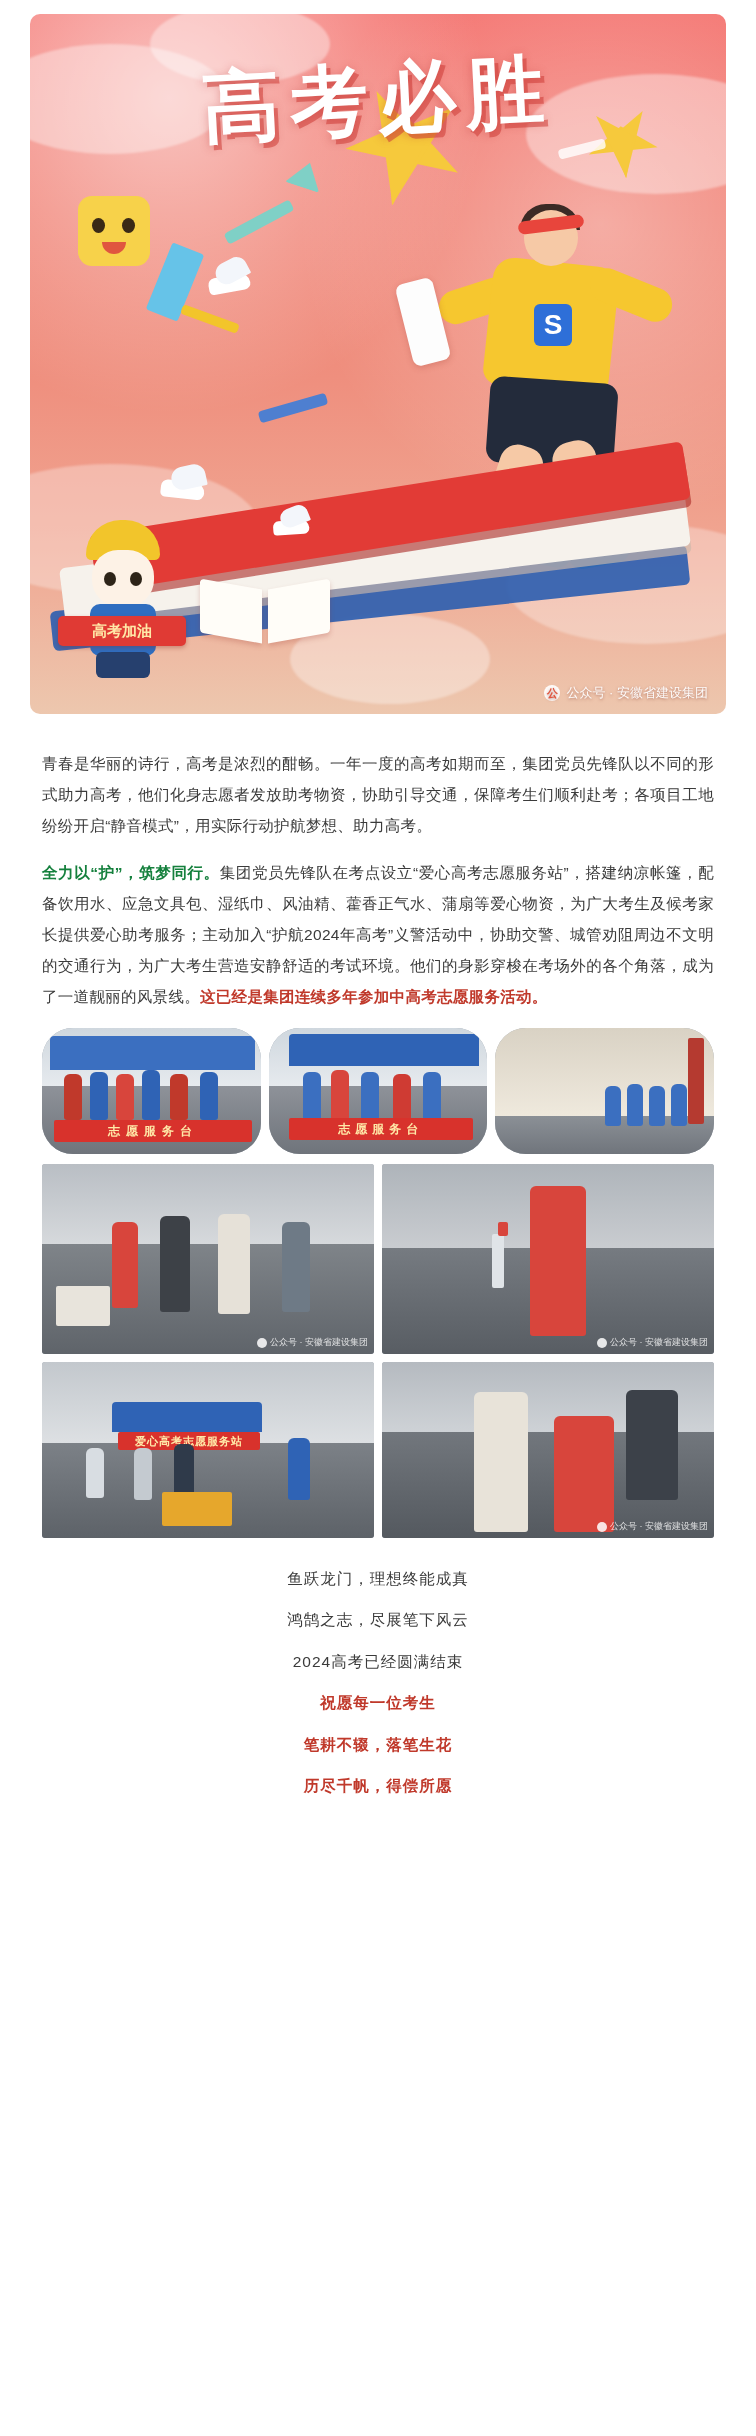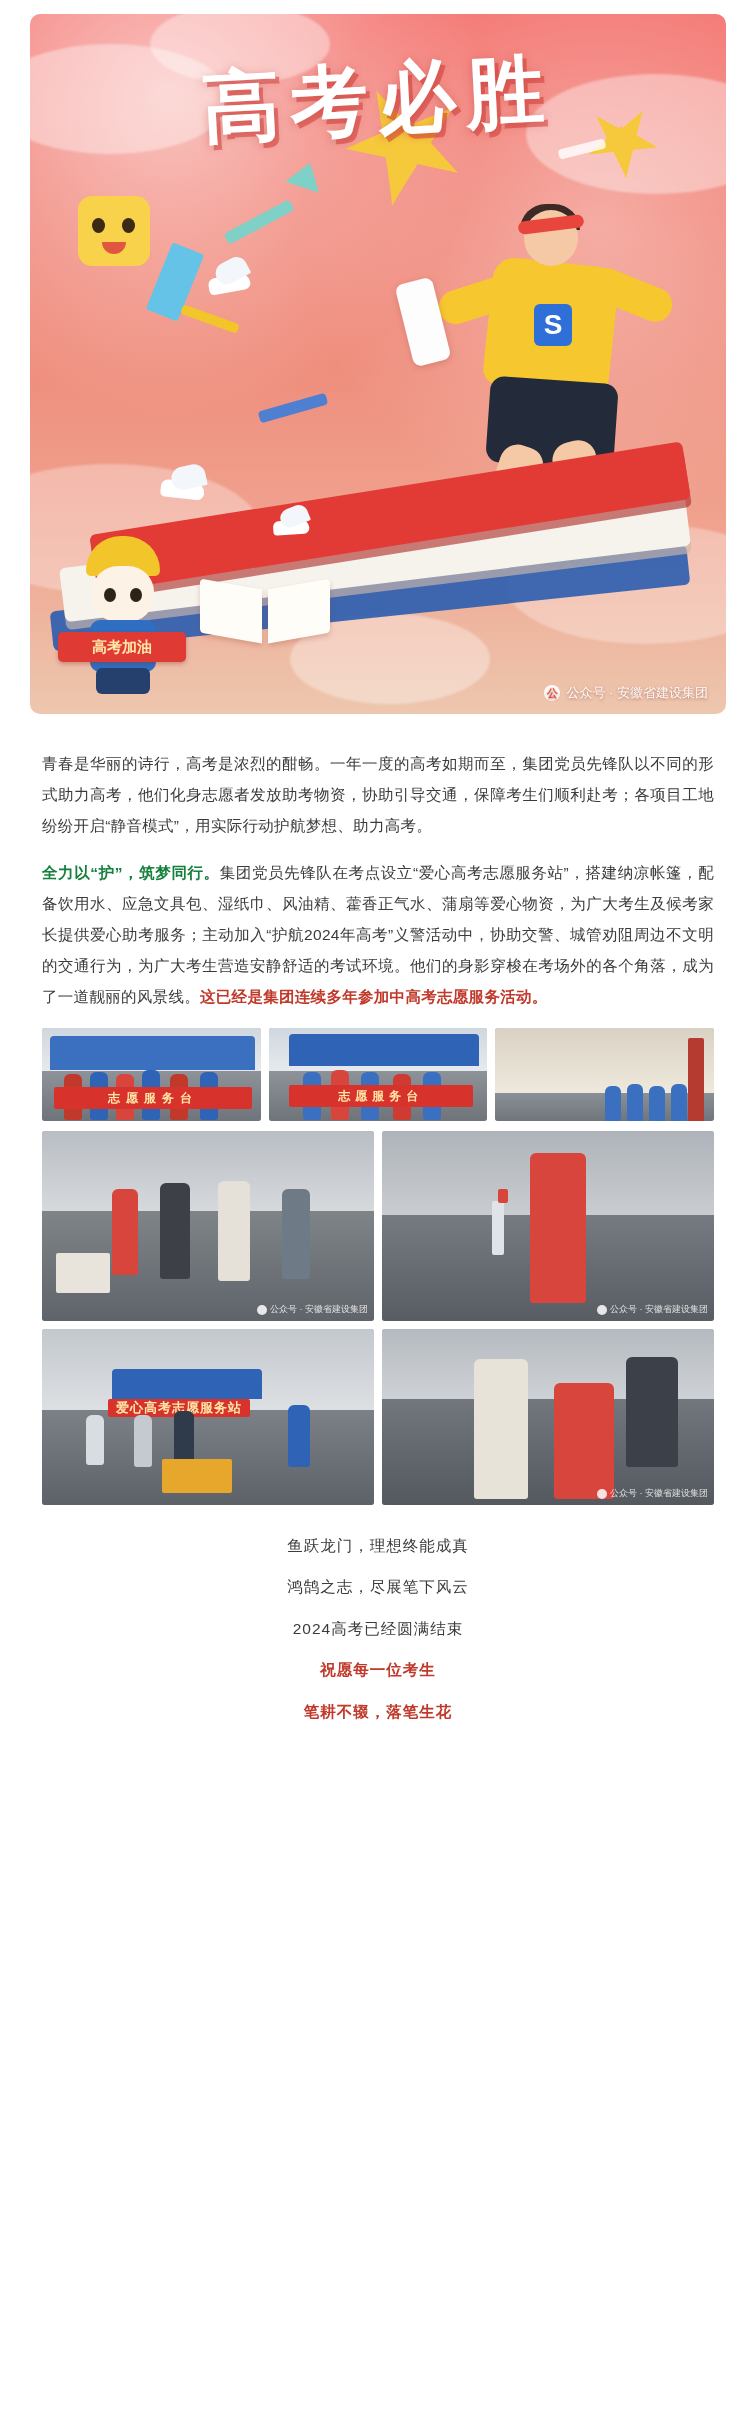--- a/index.html
+++ b/index.html
@@ -176,21 +176,21 @@
   .book .pg.l { left: 0; transform: skewY(10deg); border-radius: 4px 0 0 4px; }
   .book .pg.r { right: 0; transform: skewY(-10deg); border-radius: 0 4px 4px 0; }
 
   .dove { position: absolute; width: 60px; height: 34px; }
   .dove .b { position: absolute; left: 10px; top: 12px; width: 38px; height: 15px; background: #ffffff; border-radius: 12px 18px 12px 8px; }
   .dove .w { position: absolute; left: 18px; top: -2px; width: 30px; height: 20px; background: #f3f6fb; border-radius: 16px 16px 2px 16px; transform: rotate(-18deg); }
   .d1 { left: 170px; top: 250px; transform: rotate(-10deg) scale(1.1); }
   .d2 { left: 124px; bottom: 210px; transform: rotate(6deg) scale(1.15); }
   .d3 { left: 232px; bottom: 172px; transform: rotate(-4deg) scale(0.95); }
 
-  .worker { position: absolute; left: 34px; bottom: 18px; width: 120px; height: 160px; }
+  .worker { position: absolute; left: 34px; bottom: 34px; width: 120px; height: 160px; }
   .w-helmet { position: absolute; left: 22px; top: 0; width: 74px; height: 40px; background: #f2c52b; border-radius: 38px 38px 6px 6px; }
   .w-face { position: absolute; left: 28px; top: 30px; width: 62px; height: 56px; background: #fdf2e6; border-radius: 26px; }
   .w-eye { position: absolute; top: 52px; width: 12px; height: 14px; background: #2d2418; border-radius: 50%; }
   .w-eye.l { left: 40px; } .w-eye.r { left: 66px; }
   .w-body { position: absolute; left: 26px; top: 84px; width: 66px; height: 52px; background: #2f6ec0; border-radius: 10px; }
   .w-legs { position: absolute; left: 32px; top: 132px; width: 54px; height: 26px; background: #26406e; border-radius: 6px; }
   .w-sign {
     position: absolute; left: -6px; top: 96px;
     width: 128px; height: 30px;
     background: #e03a34; border-radius: 5px;
@@ -251,21 +251,21 @@
     overflow: hidden; white-space: nowrap;
   }
   .photo .person { position: absolute; border-radius: 6px 6px 3px 3px; }
   .photo .wm {
     position: absolute; right: 6px; bottom: 5px;
     color: rgba(255,255,255,0.8); font-size: 9px;
     display: flex; align-items: center; gap: 3px;
   }
   .photo .wm .dot { width: 10px; height: 10px; border-radius: 50%; background: rgba(255,255,255,0.85); }
 
-  .row-a .photo { width: 224px; height: 93px; }
+  .row-a .photo { width: 224px; height: 126px; border-radius: 31px; }
   .row-b .photo { width: 336px; height: 190px; }
   .row-c .photo { width: 336px; height: 176px; }
 
   
   .verse { width: 696px; margin: 26px auto 0; padding: 0 12px; text-align: center; }
   .verse p { margin: 0 0 12px; font-size: 15.5px; line-height: 1.9; color: #3b3b3b; letter-spacing: 1px; }
   .verse p.red { color: #c0392b; font-weight: bold; }
 </style>
 </head>
 <body>
@@ -422,21 +422,21 @@
         <span>公众号 · 安徽省建设集团</span>
       </div>
     </div>
   </div>
 
   <div class="photo-row row-c" style="margin-top:8px;">
     <div class="photo">
       <div class="sky" style="height:46%;background:linear-gradient(180deg,#c3c8cd,#dde0e3);"></div>
       <div class="ground" style="height:54%;background:linear-gradient(180deg,#7c8187,#5d6268);"></div>
       <div class="tent" style="left:70px;top:40px;width:150px;height:30px;background:#2f63b5;"></div>
-      <div class="banner" style="left:66px;top:70px;width:142px;height:18px;line-height:18px;font-size:13px;letter-spacing:1px;">爱心高考志愿服务站</div>
+      <div class="banner" style="left:76px;top:70px;width:142px;height:18px;line-height:18px;font-size:11px;letter-spacing:1px;">爱心高考志愿服务站</div>
       <div class="person" style="left:44px;top:86px;width:18px;height:50px;background:#d8dde2;"></div>
       <div class="person" style="left:92px;top:86px;width:18px;height:52px;background:#c4cad0;"></div>
       <div class="person" style="left:132px;top:82px;width:20px;height:56px;background:#2f3a4a;"></div>
       <div class="person" style="left:246px;top:76px;width:22px;height:62px;background:#2f63b5;"></div>
       <div class="banner" style="left:120px;bottom:12px;width:70px;height:34px;background:#e6a72c;"></div>
     </div>
     <div class="photo">
       <div class="sky" style="height:40%;background:linear-gradient(180deg,#b5bac0,#ced2d6);"></div>
       <div class="ground" style="height:60%;background:linear-gradient(180deg,#72777d,#54595f);"></div>
       <div class="person" style="left:92px;top:30px;width:54px;height:140px;background:#e8e3d9;"></div>
@@ -448,15 +448,16 @@
       </div>
     </div>
   </div>
 
   <div class="verse">
     <p>鱼跃龙门，理想终能成真</p>
     <p>鸿鹄之志，尽展笔下风云</p>
     <p>2024高考已经圆满结束</p>
     <p class="red">祝愿每一位考生</p>
     <p class="red">笔耕不辍，落笔生花</p>
+    <p class="red">历尽千帆，得偿所愿</p>
   </div>
 
 </div>
 
 </body></html>

